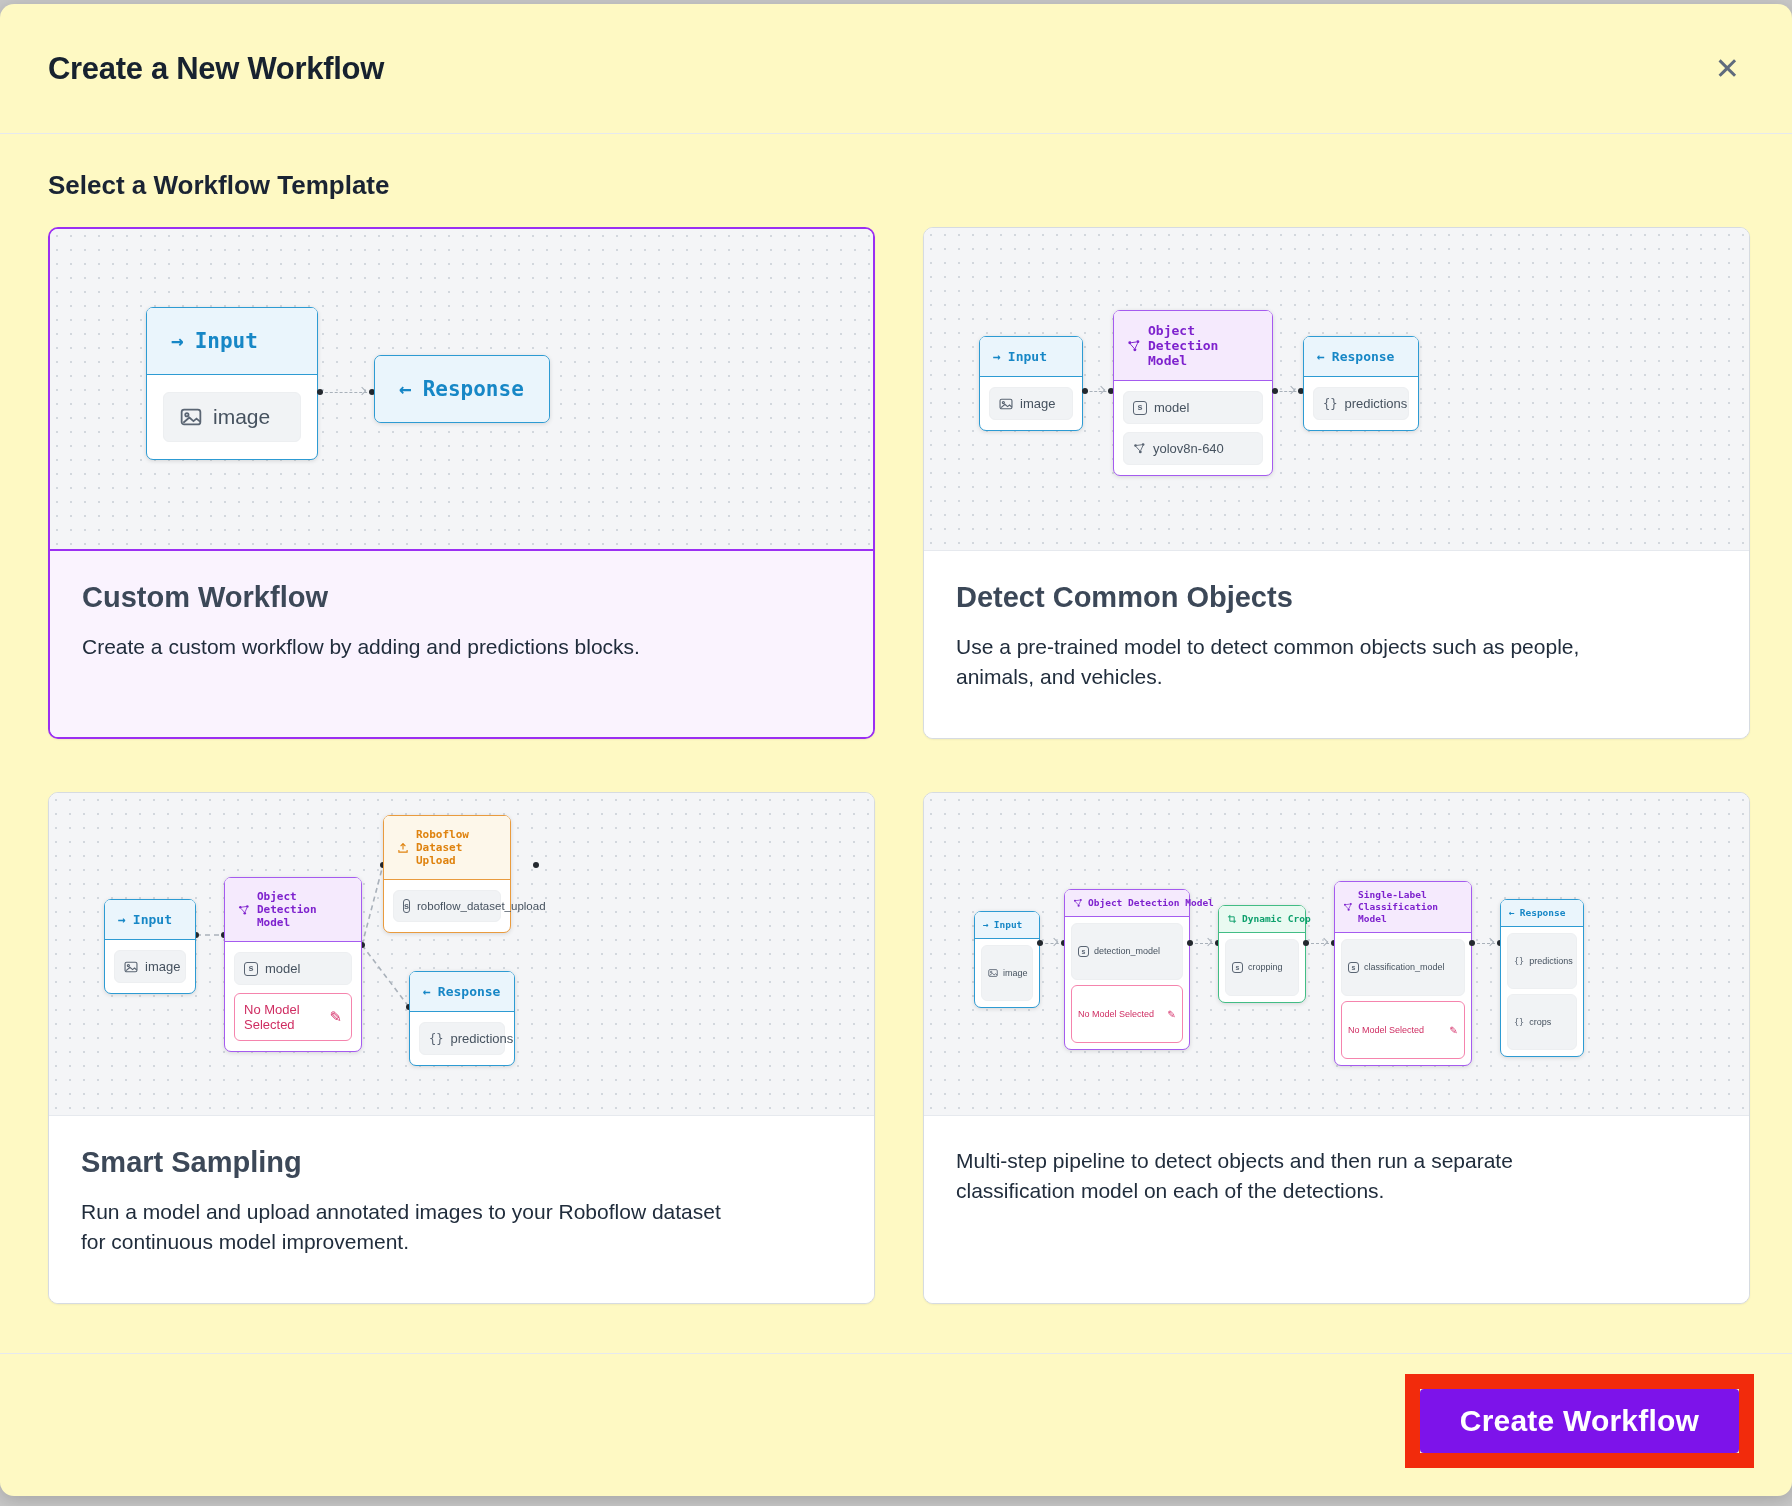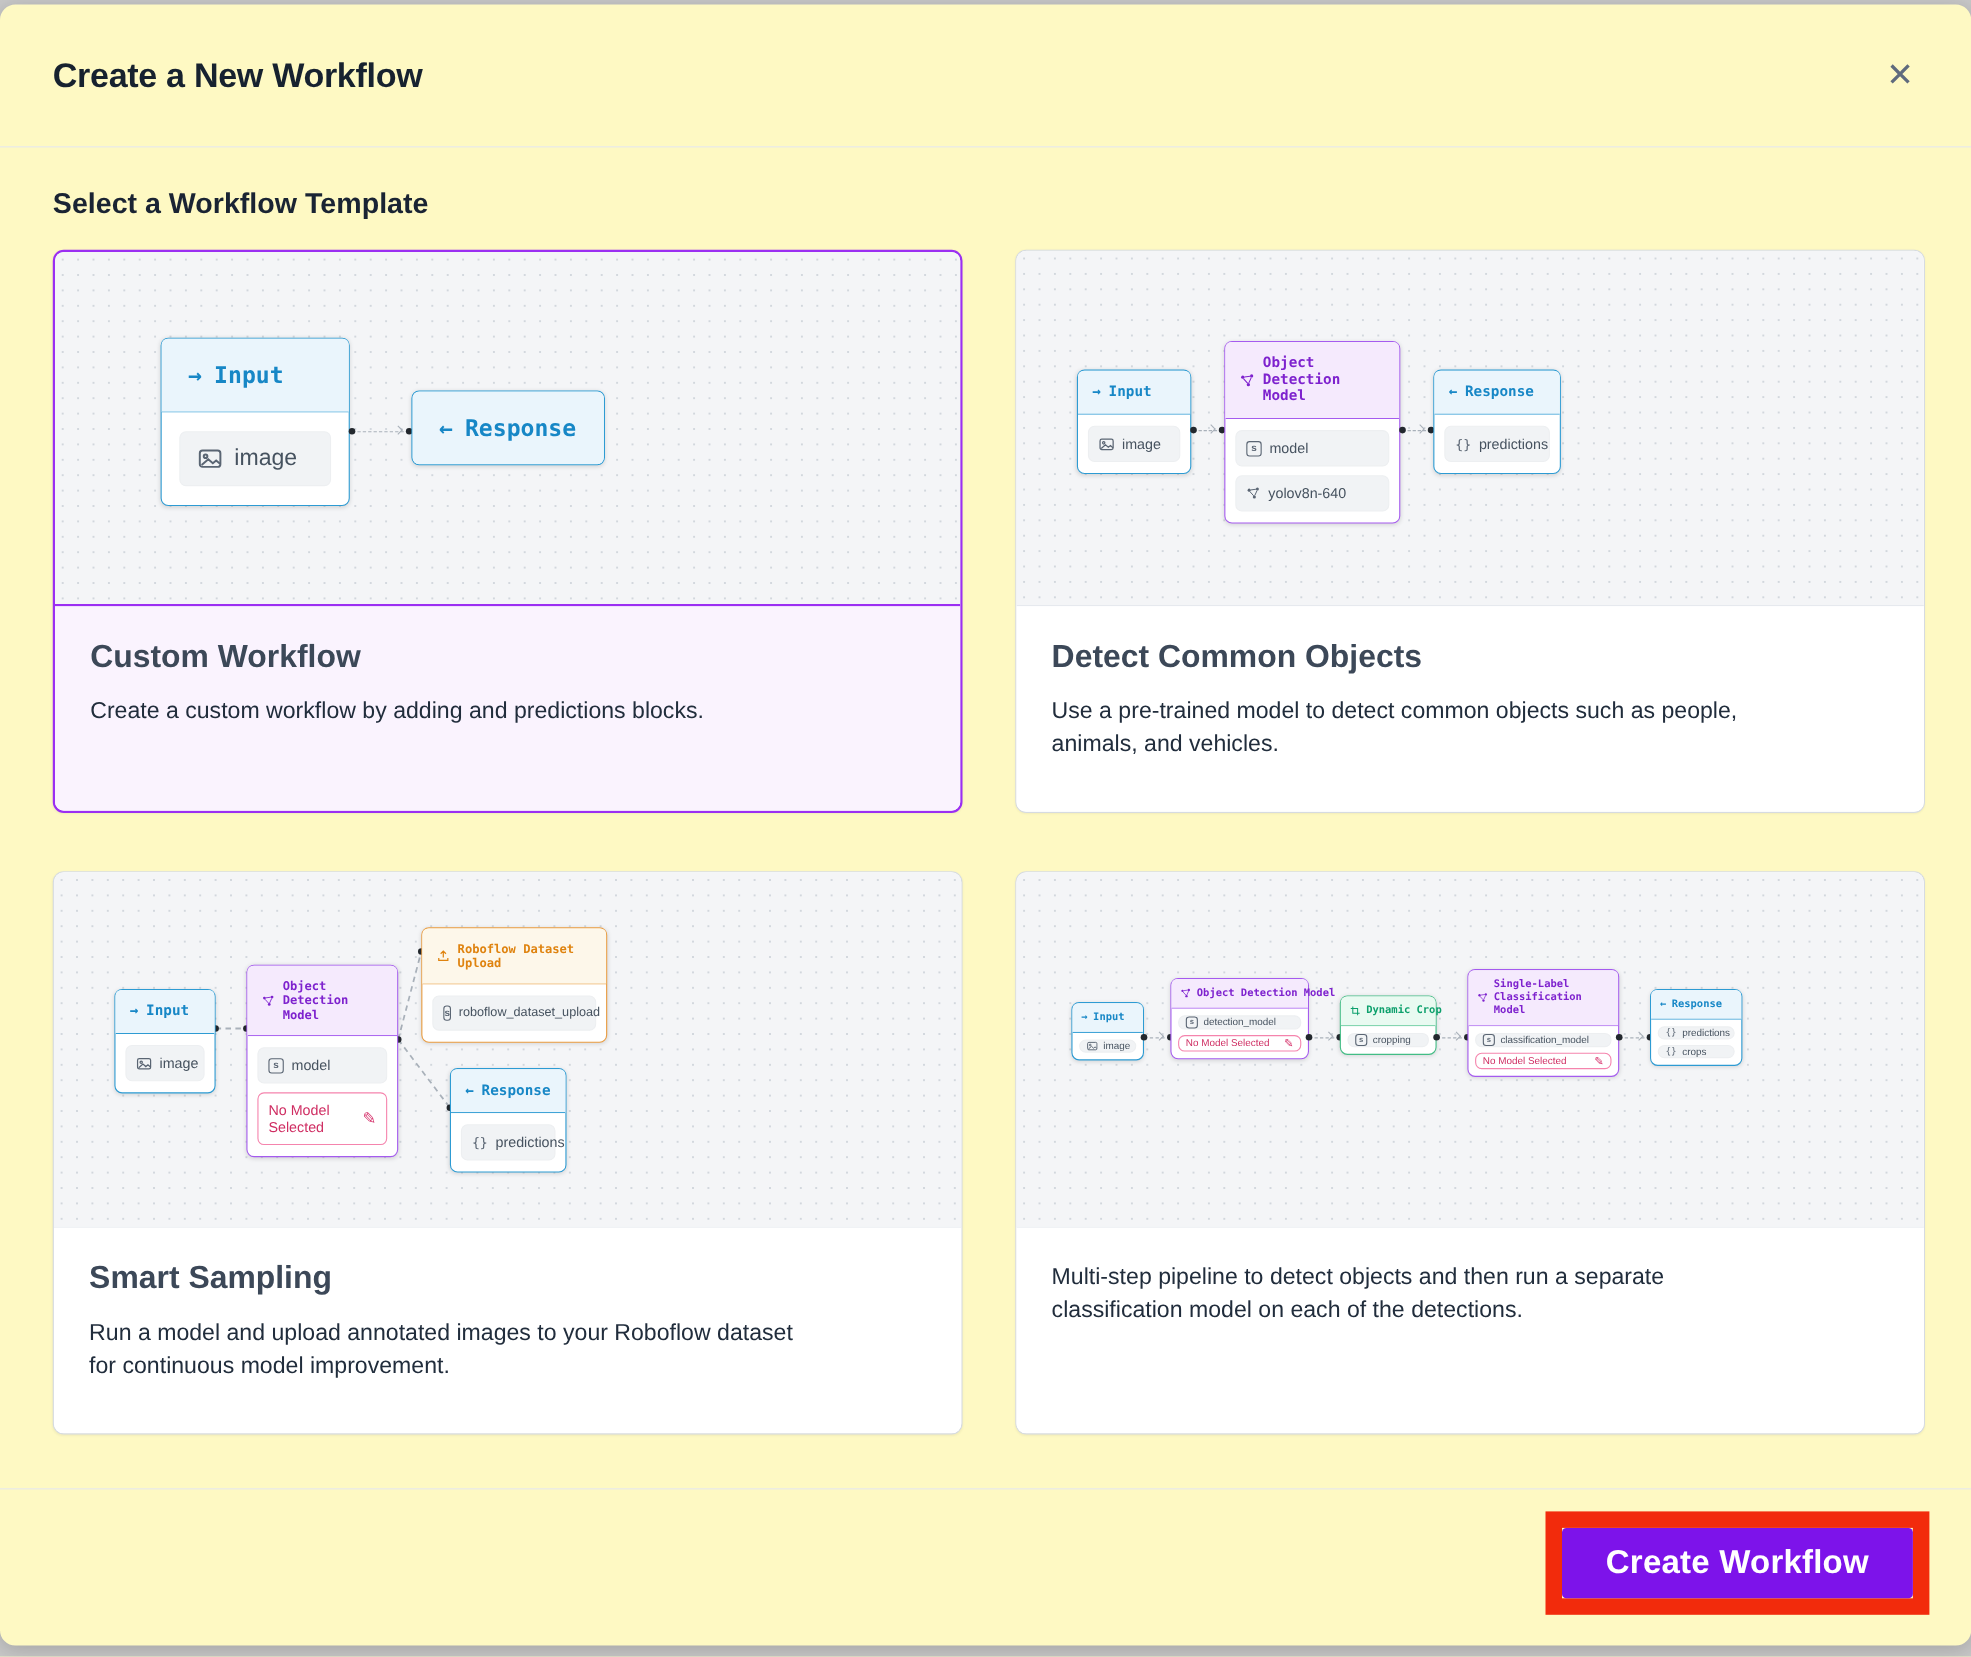--- a/index.html
+++ b/index.html
@@ -122,21 +122,21 @@
   .dg-lg .pill        { font-size:21px; padding:12px 16px; gap:11px; }
 
   .dg-md .node-header { font-size:13px; padding:12px 13px; gap:7px; }
   .dg-md .node-body   { padding:10px 9px; gap:8px; }
   .dg-md .pill        { font-size:13px; padding:8px 9px; gap:7px; }
   .dg-md .sbadge      { width:14px; height:14px; font-size:9px; }
   .dg-md .braces      { font-size:12px; }
 
   .dg-sm .node-header { font-size:9.5px; padding:7px 8px; gap:5px; line-height:1.25; }
   .dg-sm .node-body   { padding:6px 6px; gap:5px; }
-  .dg-sm .pill        { font-size:9px; padding:0 6px; gap:5px; }
+  .dg-sm .pill        { font-size:9px; padding:22px 6px; gap:5px; }
   .dg-sm .sbadge      { width:11px; height:11px; font-size:7px; }
   .dg-sm .braces      { font-size:8.5px; }
 
   
   .conn { position:absolute; height:0; border-top:1.6px dashed #a9b1ba; }
   .conn::before, .conn::after {
     content:''; position:absolute; top:-4px;
     width:6px; height:6px; border-radius:50%; background:#23282e;
   }
   .conn::before { left:-3px; }
@@ -356,21 +356,21 @@
                 <span class="sbadge">s</span>
                 <span>model</span>
               </div>
               <div class="pill error">
                 <span>No Model Selected</span>
                 <span class="pencil">✎</span>
               </div>
             </div>
           </div>
 
-          <div class="node orange" style="left:334px; top:50px; width:169px;">
+          <div class="node orange" style="left:334px; top:22px; width:128px;">
             <div class="node-header" style="font-size:11px;">
               <span class="icn">
                 <svg width="12" height="12" viewBox="0 0 16 16" fill="none" stroke="currentColor" stroke-width="1.5">
                     <path d="M8 10 V2.5 M4.8 5.4 L8 2.2 L11.2 5.4 M2.5 10.5 V13.5 H13.5 V10.5"></path>
                   </svg>
               </span>
               <span>Roboflow Dataset Upload</span>
             </div>
             <div class="node-body">
               <div class="pill" style="font-size:11.5px;">

